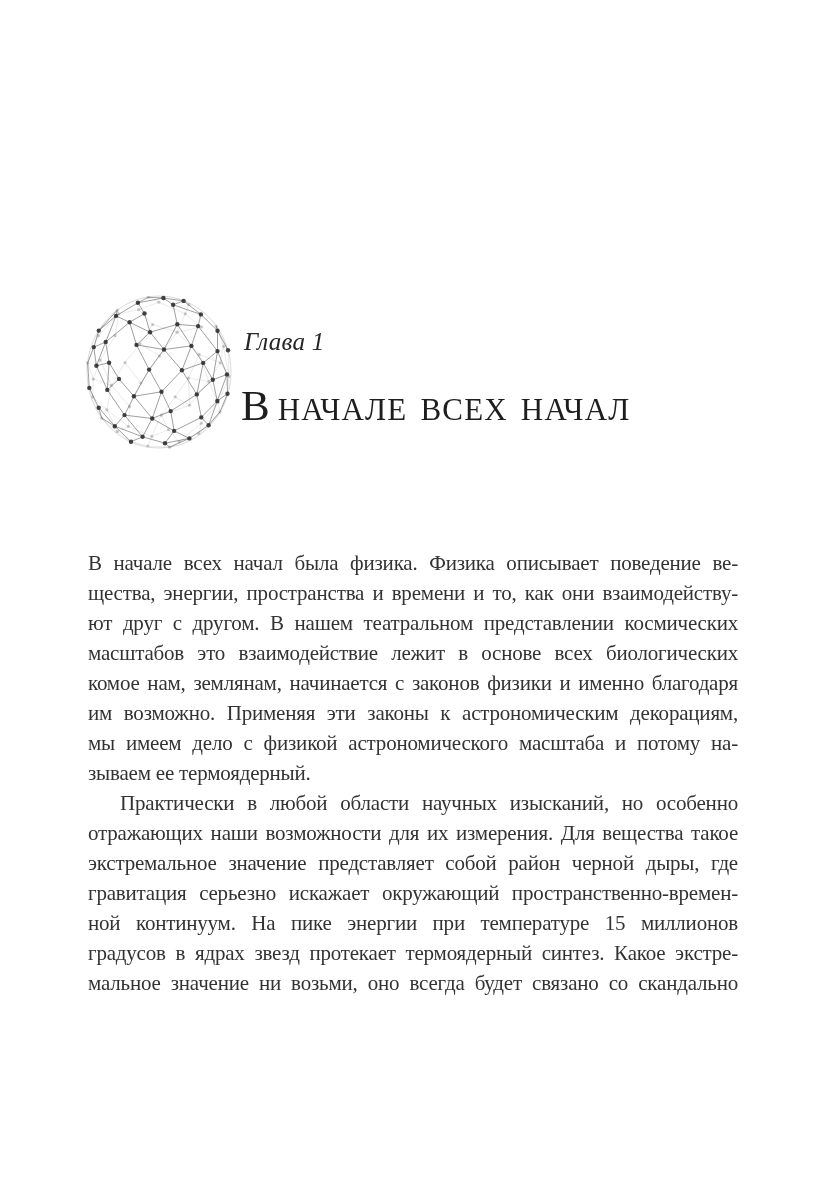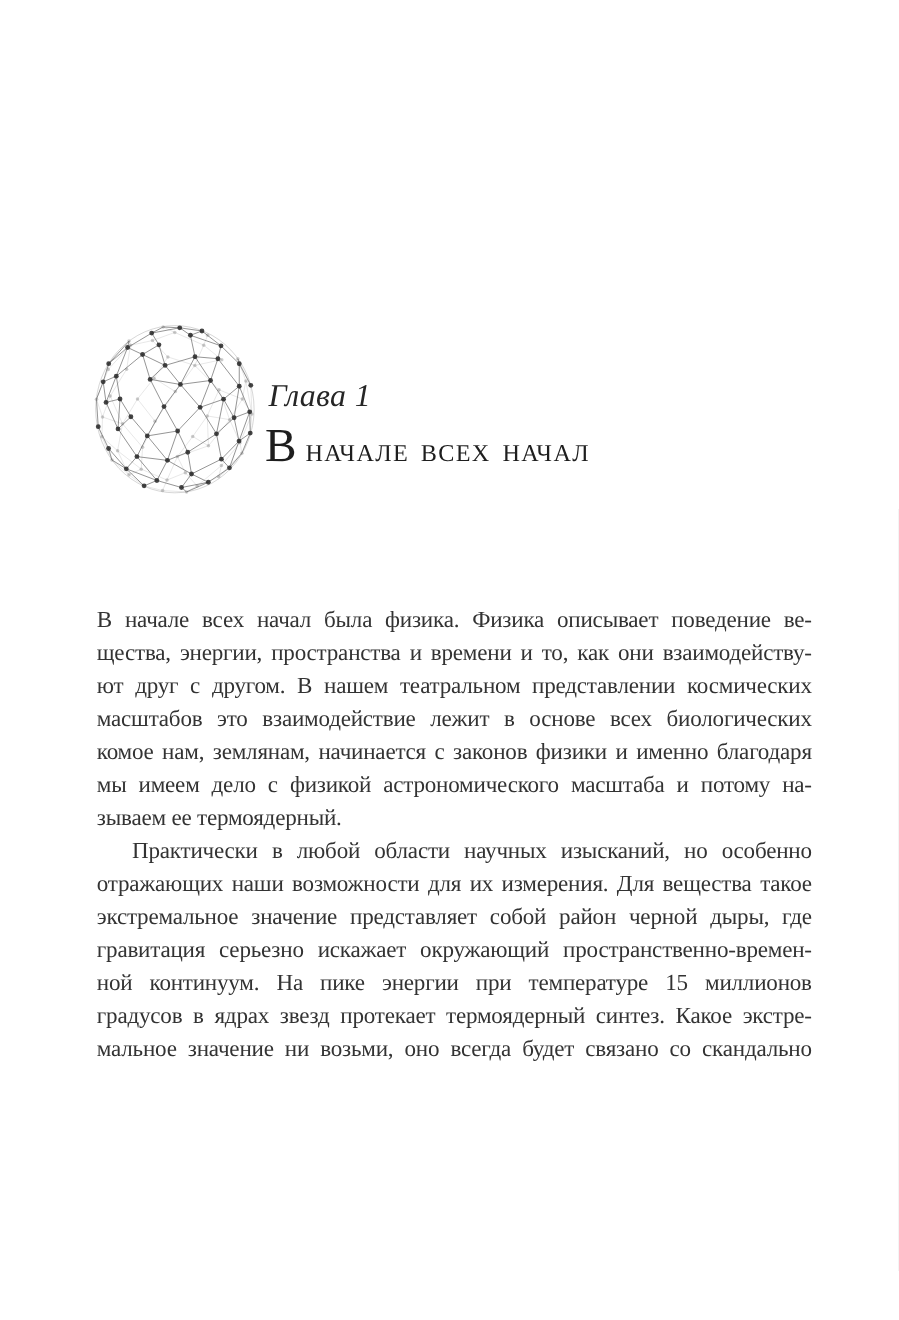--- a/index.html
+++ b/index.html
@@ -21,43 +21,43 @@
   .sphere-wrap {
     position: absolute;
     left: 83px;
     top: 292px;
     width: 152px;
     height: 160px;
   }
   .chapter-label {
     position: absolute;
     left: 244px;
-    top: 346px;
+    top: 328px;
     font-style: italic;
-    font-size: 29px;
+    font-size: 25px;
     line-height: 28px;
     color: #262626;
     letter-spacing: 0.3px;
   }
   .chapter-title {
     position: absolute;
     left: 241px;
     top: 384px;
     margin: 0;
     font-weight: normal;
     color: #1e1e1e;
     white-space: nowrap;
     line-height: 44px;
   }
   .chapter-title .initial {
     font-size: 43px;
     letter-spacing: 1px;
   }
   .chapter-title .rest {
-    font-size: 22px;
+    font-size: 31px;
     letter-spacing: 1.2px;
     word-spacing: 4px;
     margin-left: 7px;
   }
 
   
   .body-text {
     position: absolute;
     left: 88px;
     top: 548px;
@@ -373,20 +373,21 @@
   <h1 class="chapter-title"><span class="initial">В</span><span class="rest">НАЧАЛЕ ВСЕХ НАЧАЛ</span></h1>
 
   <div class="body-text">
 
     <div class="para">
       <div class="line just">В начале всех начал была физика. Физика описывает поведение ве-</div>
       <div class="line just">щества, энергии, пространства и времени и то, как они взаимодейству-</div>
       <div class="line just">ют друг с другом. В нашем театральном представлении космических</div>
       <div class="line just">масштабов это взаимодействие лежит в основе всех биологических</div>
       <div class="line just">комое нам, землянам, начинается с законов физики и именно благодаря</div>
+      <div class="line just">им возможно. Применяя эти законы к астрономическим декорациям,</div>
       <div class="line just">мы имеем дело с физикой астрономического масштаба и потому на-</div>
       <div class="line">зываем ее термоядерный.</div>
     </div>
 
     <div class="para">
       <div class="line just indent">Практически в любой области научных изысканий, но особенно</div>
       <div class="line just">отражающих наши возможности для их измерения. Для вещества такое</div>
       <div class="line just">экстремальное значение представляет собой район черной дыры, где</div>
       <div class="line just">гравитация серьезно искажает окружающий пространственно-времен-</div>
       <div class="line just">ной континуум. На пике энергии при температуре 15 миллионов</div>

